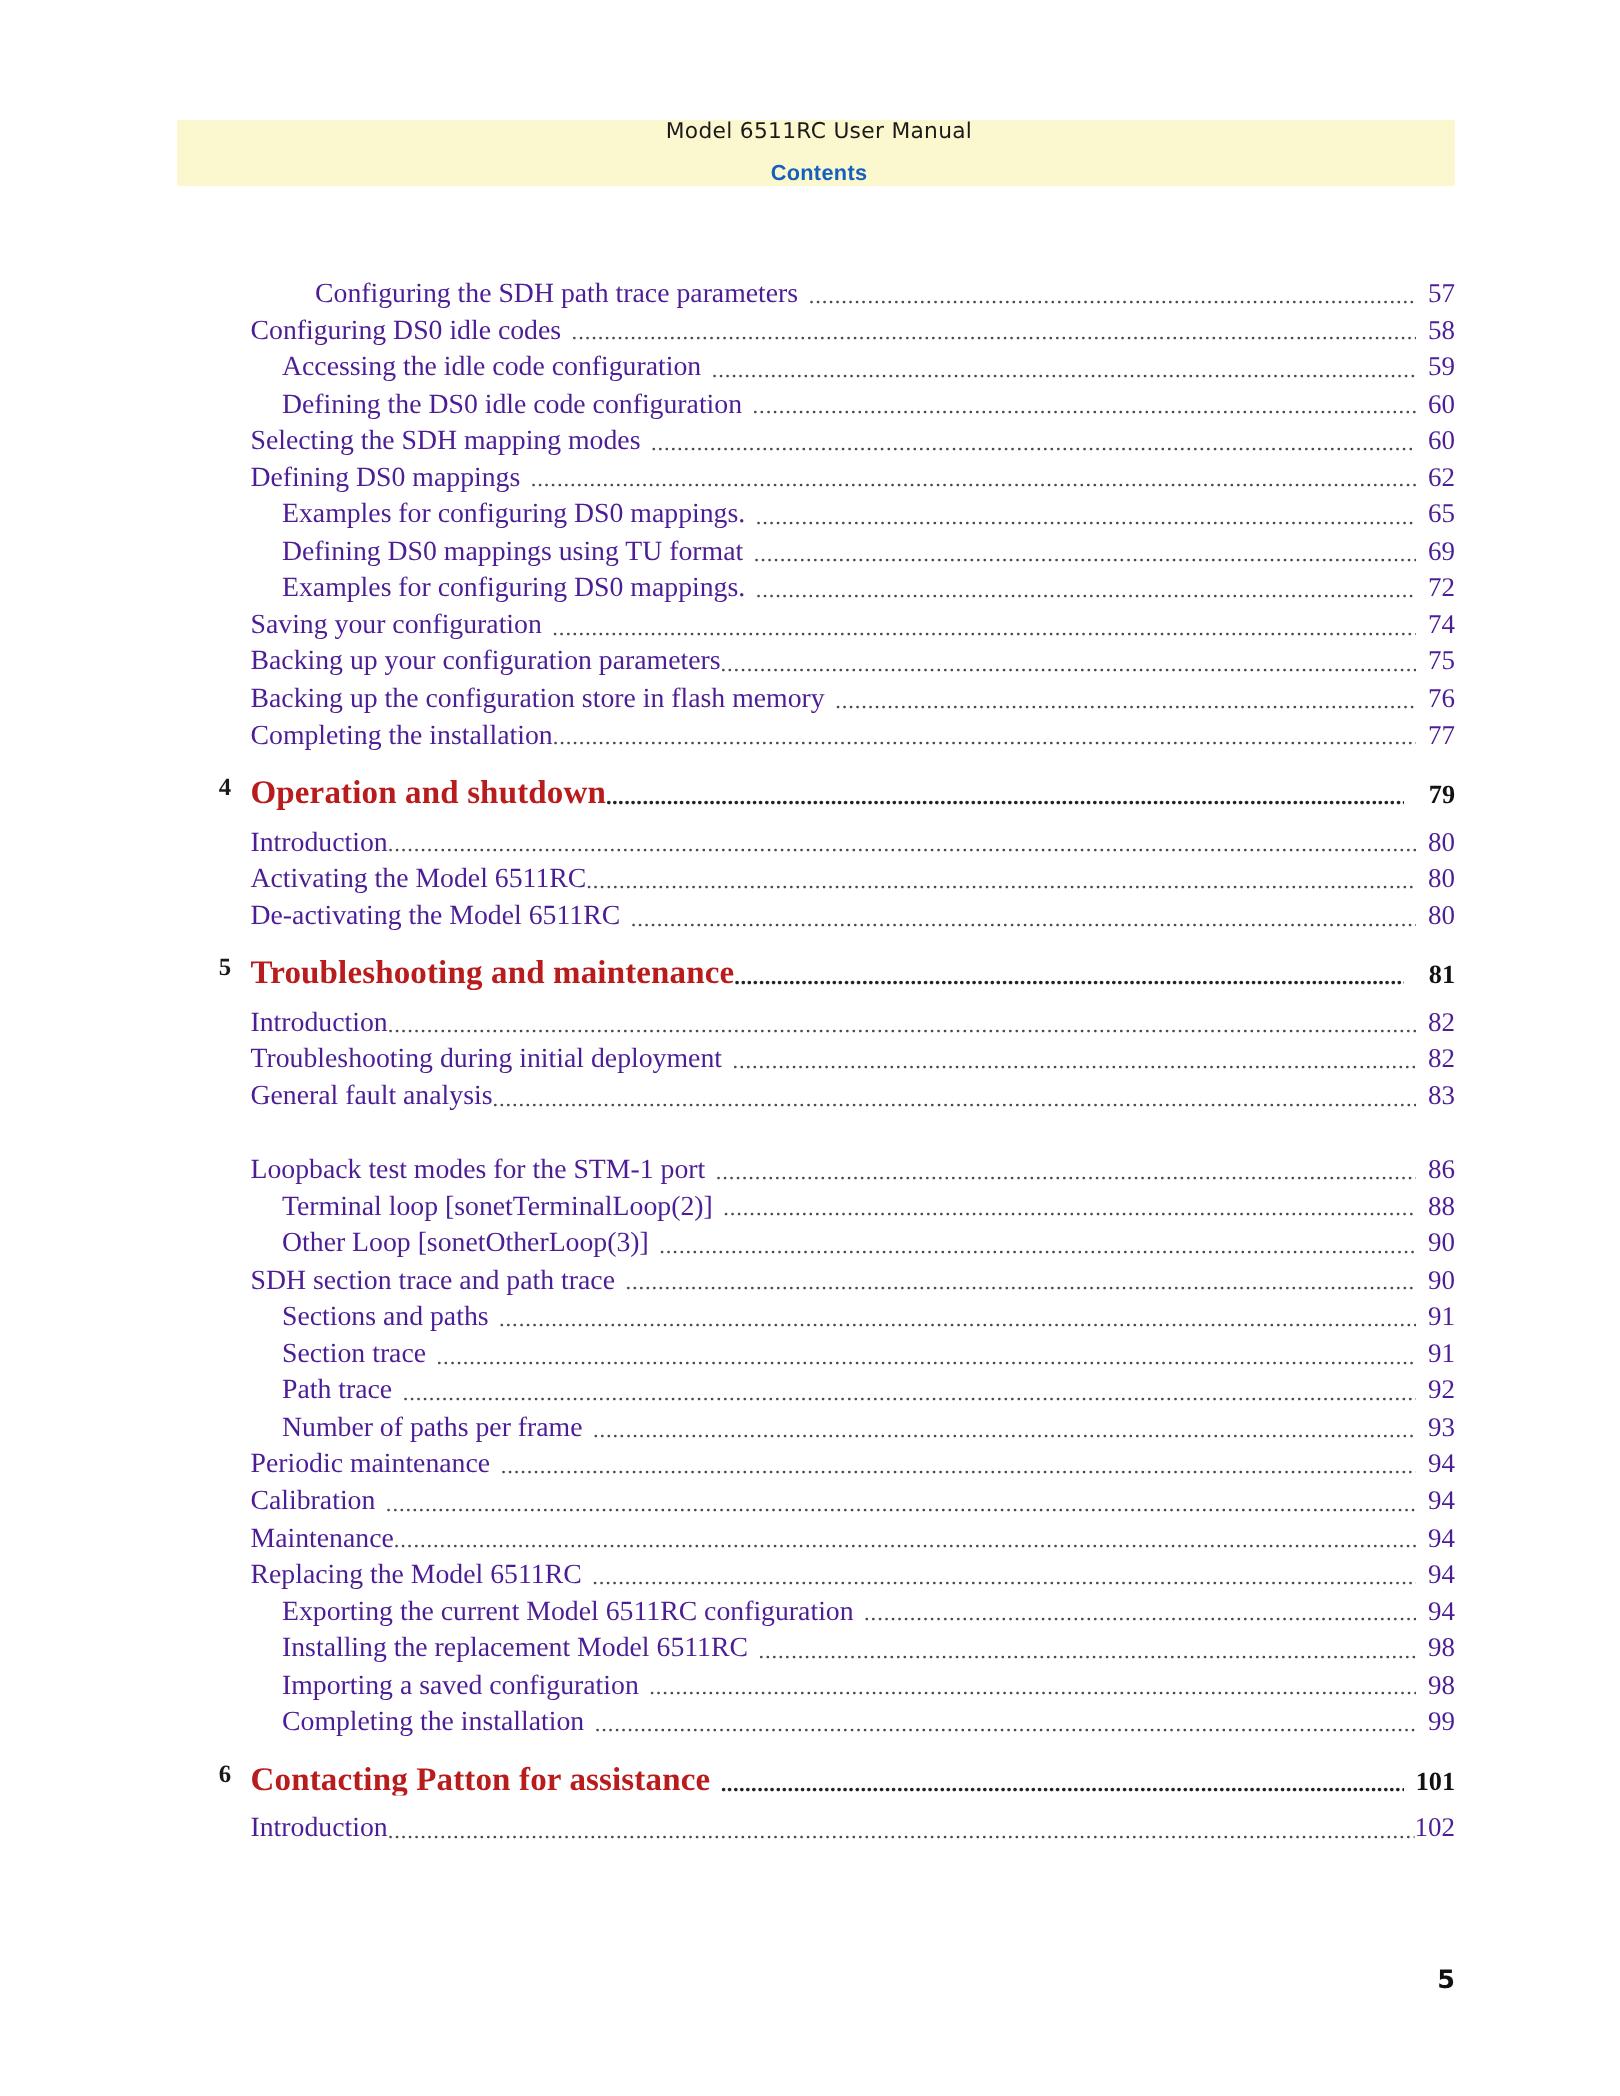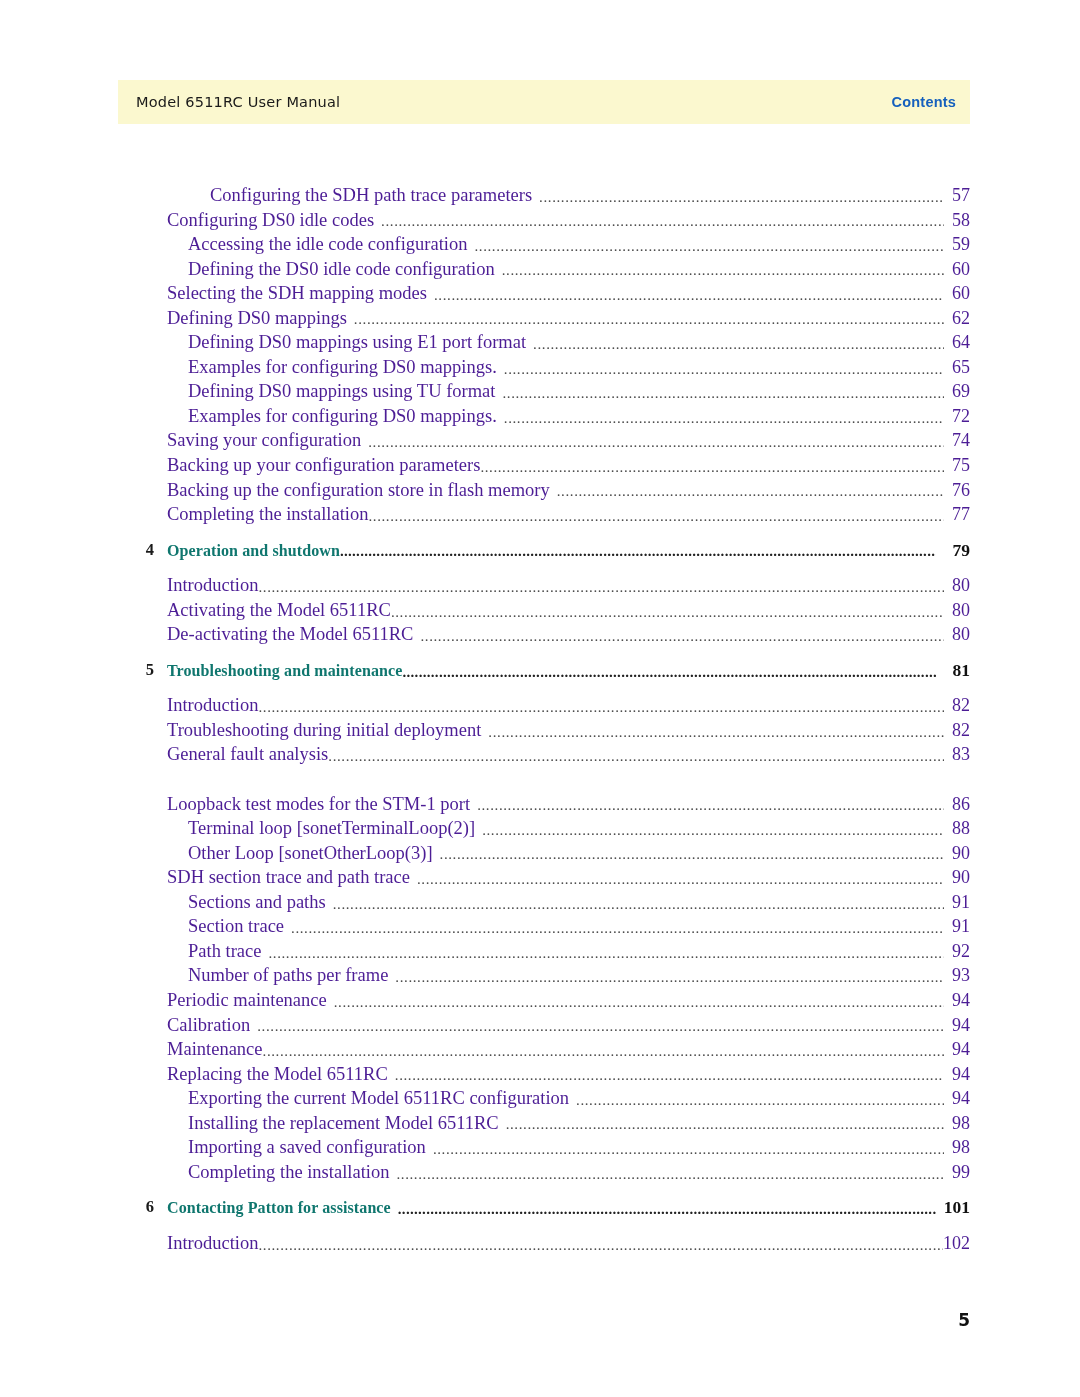--- a/index.html
+++ b/index.html
@@ -21,20 +21,21 @@
     left: 118px;
     top: 80px;
     width: 852px;
     height: 44px;
     background: #fbf8cf;
     display: flex;
     align-items: center;
     justify-content: space-between;
     box-sizing: border-box;
     padding: 0 14px 0 18px;
+    flex-direction: column;
   }
   #header-title {
     font-family: "DejaVu Sans", sans-serif;
     font-size: 14.5px;
     letter-spacing: 0.2px;
     color: #1a1a1a;
     white-space: nowrap;
   }
   #header-section {
     font-family: Liberation Sans, sans-serif;
@@ -117,22 +118,22 @@
   .gap .entry-label::after {
     content: " ";
     display: inline-block;
     width: 7px;
   }
 
   
   .chapter { height: 24.55px; }
   .chapter .entry-label {
     font-weight: bold;
-    font-size: 16px;
-    color: #0f766e;
+    font-size: 22px;
+    color: #b91c1c;
     letter-spacing: 0.1px;
   }
   .chapter .leader::before {
     font-weight: bold;
     color: #222;
     letter-spacing: 0.3px;
     font-size: 15px;
   }
   .chapter .page-num {
     font-weight: bold;
@@ -195,25 +196,20 @@
       <span class="entry-label lvl-1">Selecting the SDH mapping modes</span>
       <span class="leader"></span>
       <span class="page-num">60</span>
     </div>
     <div class="toc-row gap">
       <span class="entry-label lvl-1">Defining DS0 mappings</span>
       <span class="leader"></span>
       <span class="page-num">62</span>
     </div>
     <div class="toc-row gap">
-      <span class="entry-label lvl-2">Defining DS0 mappings using E1 port format</span>
-      <span class="leader"></span>
-      <span class="page-num">64</span>
-    </div>
-    <div class="toc-row gap">
       <span class="entry-label lvl-2">Examples for configuring DS0 mappings.</span>
       <span class="leader"></span>
       <span class="page-num">65</span>
     </div>
     <div class="toc-row gap">
       <span class="entry-label lvl-2">Defining DS0 mappings using TU format</span>
       <span class="leader"></span>
       <span class="page-num">69</span>
     </div>
     <div class="toc-row gap">

